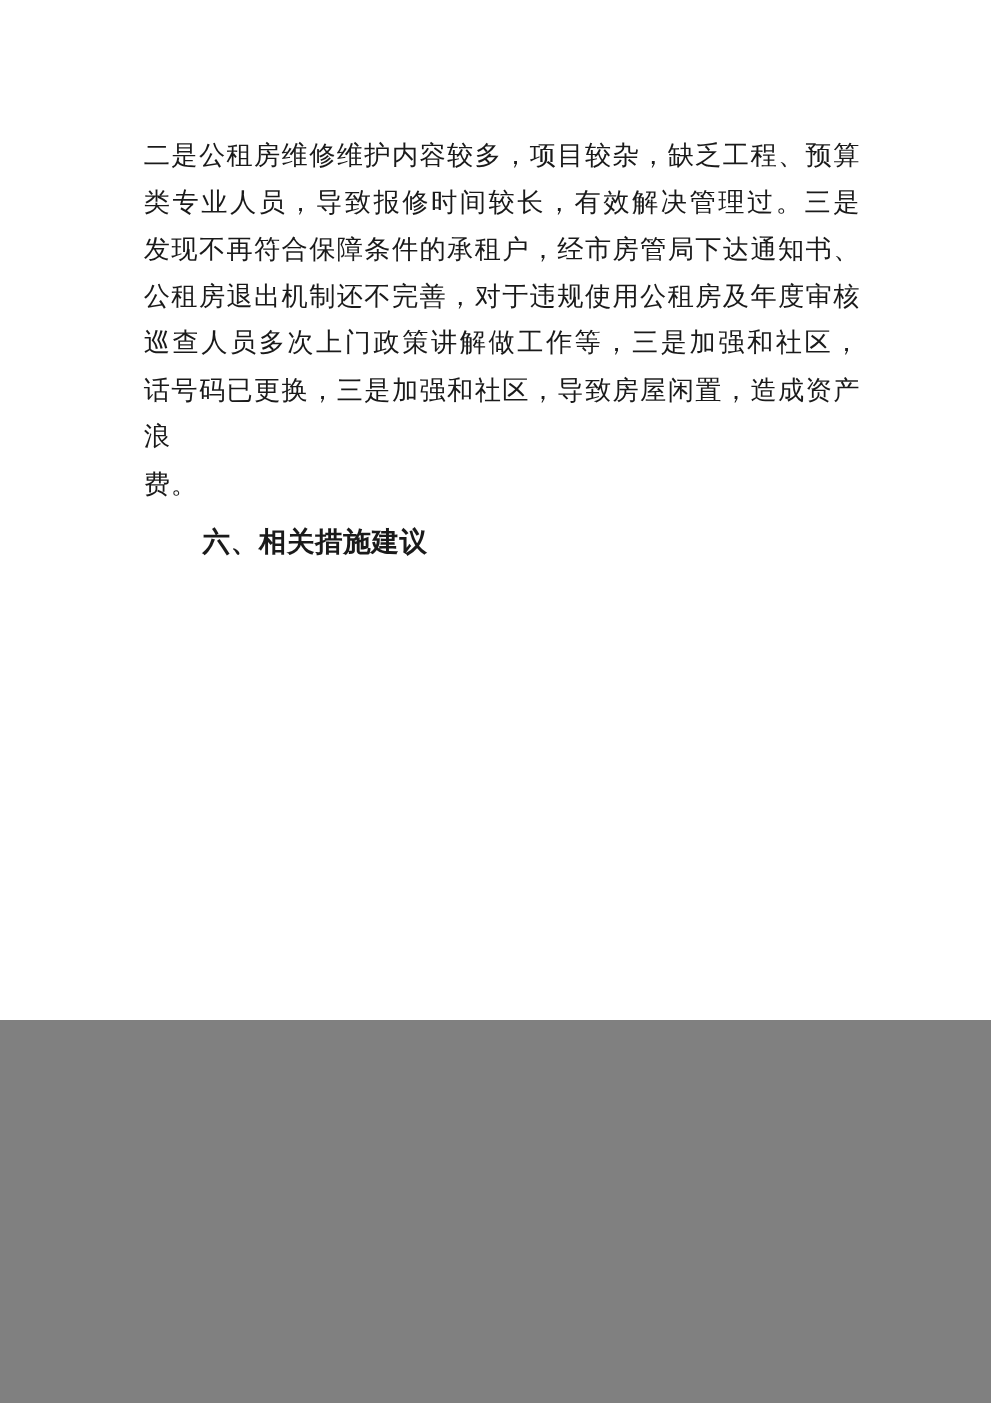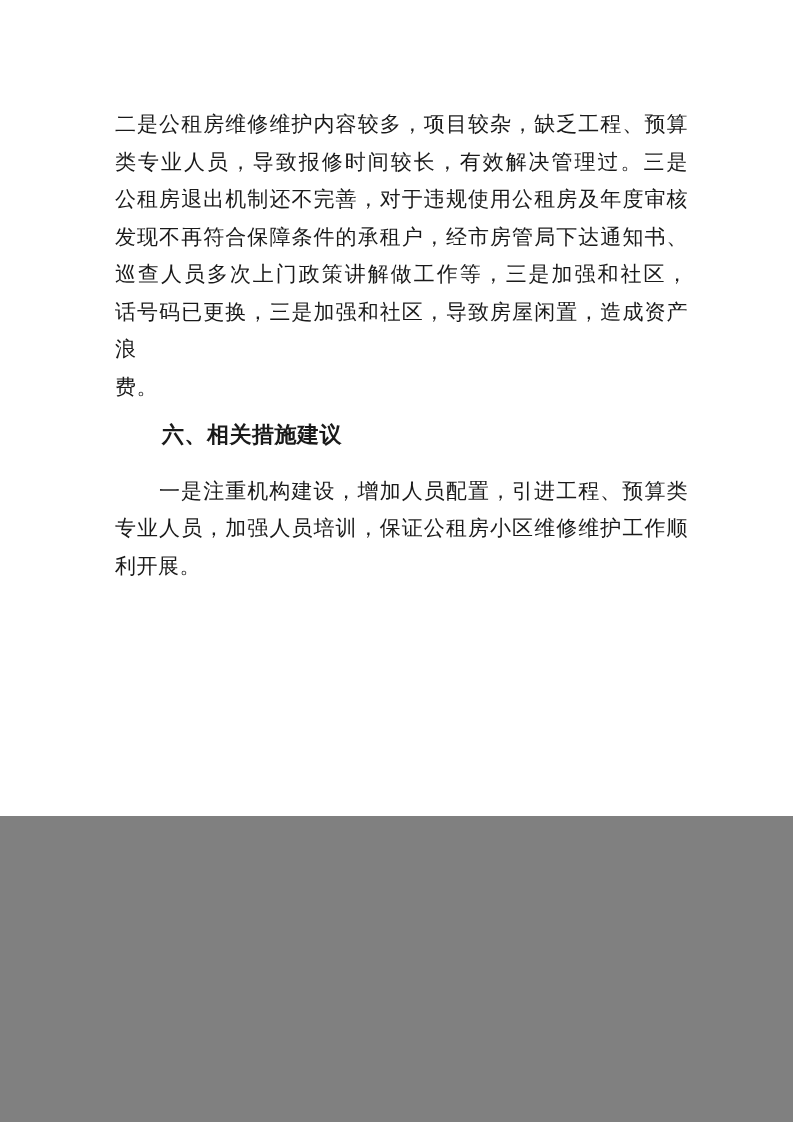--- a/index.html
+++ b/index.html
@@ -38,21 +38,21 @@
   .line.indent {
     text-indent: 44px;
   }
   .heading {
     font-family: "DejaVu Sans", "Liberation Sans", sans-serif;
     font-weight: bold;
     font-size: 22px;
     line-height: 37.5px;
     padding-left: 47px;
     margin-top: 10px;
-    margin-bottom: 19px;
+    margin-bottom: 6px;
     letter-spacing: 0.5px;
   }
   .page-number {
     position: absolute;
     left: 0;
     right: 0;
     top: 1022px;
     text-align: center;
     font-size: 17px;
     color: #000000;
@@ -61,32 +61,27 @@
 </style>
 </head>
 <body>
 
 <div class="page">
   <div class="content">
 
     <div>
       <div class="line">二是公租房维修维护内容较多，项目较杂，缺乏工程、预算</div>
       <div class="line">类专业人员，导致报修时间较长，有效解决管理过。三是</div>
+      <div class="line">发现不再符合保障条件的承租户，经市房管局下达通知书、</div>
       <div class="line">公租房退出机制还不完善，对于违规使用公租房及年度审核</div>
-      <div class="line">发现不再符合保障条件的承租户，经市房管局下达通知书、</div>
       <div class="line">巡查人员多次上门政策讲解做工作等，三是加强和社区，</div>
       <div class="line">话号码已更换，三是加强和社区，导致房屋闲置，造成资产浪</div>
       <div class="line last">费。</div>
     </div>
 
     <div class="heading">六、相关措施建议</div>
 
-    <div>
-      <div class="line indent">一是注重机构建设，增加人员配置，引进工程、预算类</div>
-      <div class="line">专业人员，加强人员培训，保证公租房小区维修维护工作顺</div>
-      <div class="line last">利开展。</div>
-    </div>
 
 
   </div>
 
   <div class="page-number">36</div>
 </div>
 
 </body></html>

